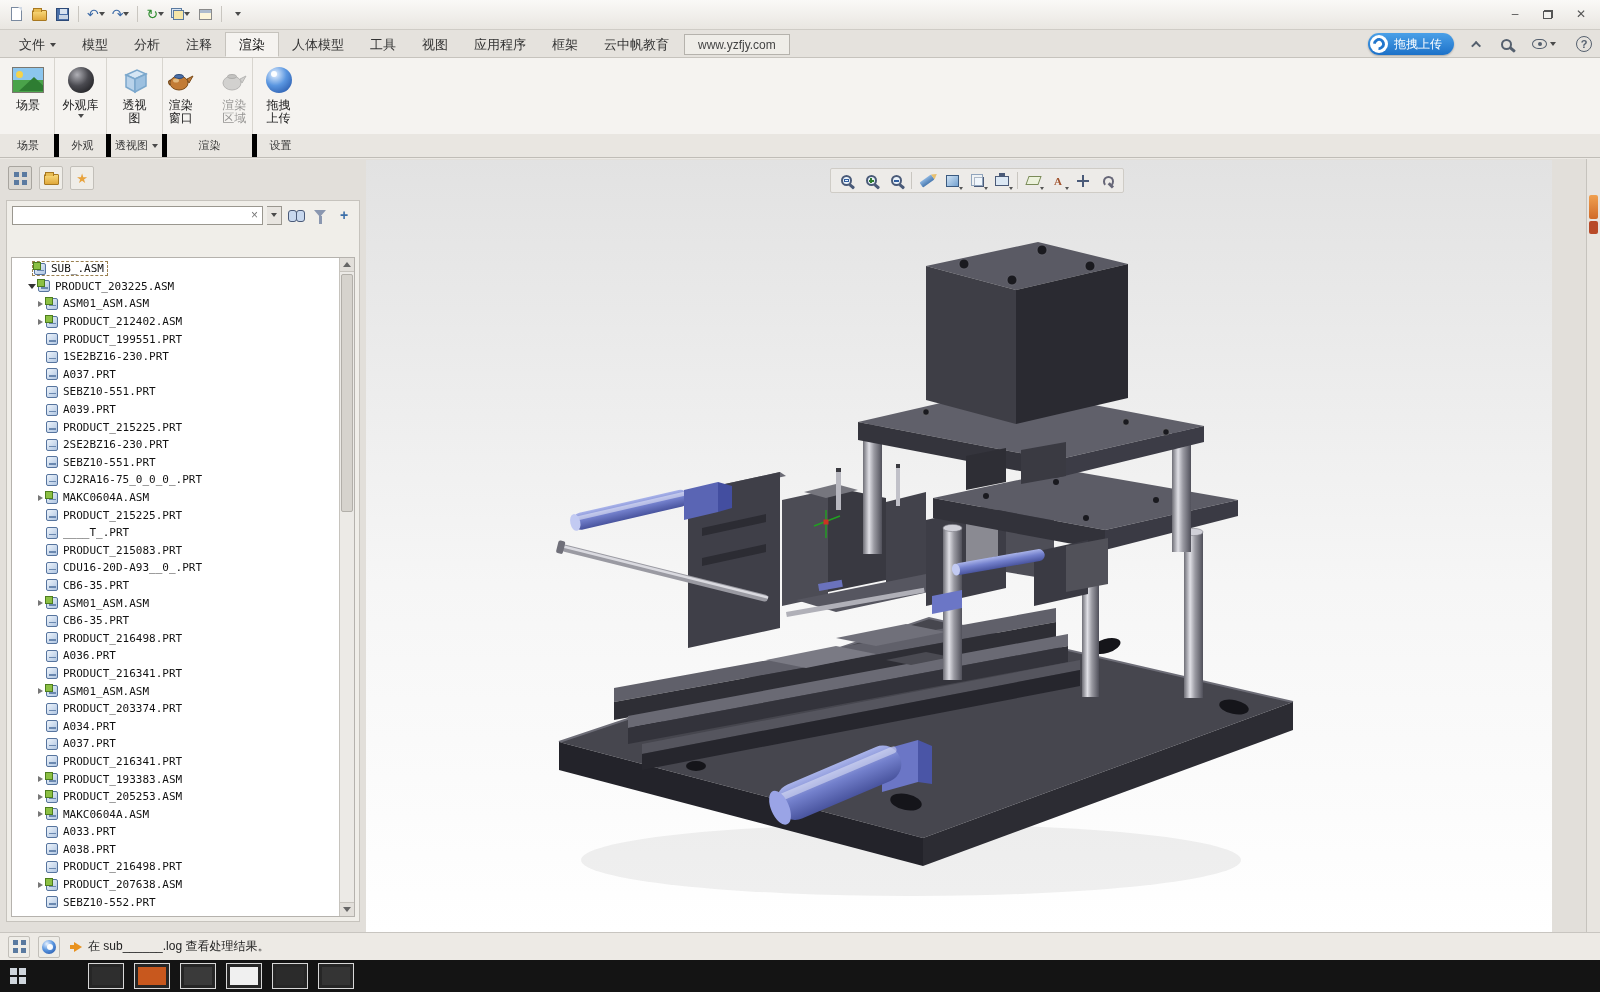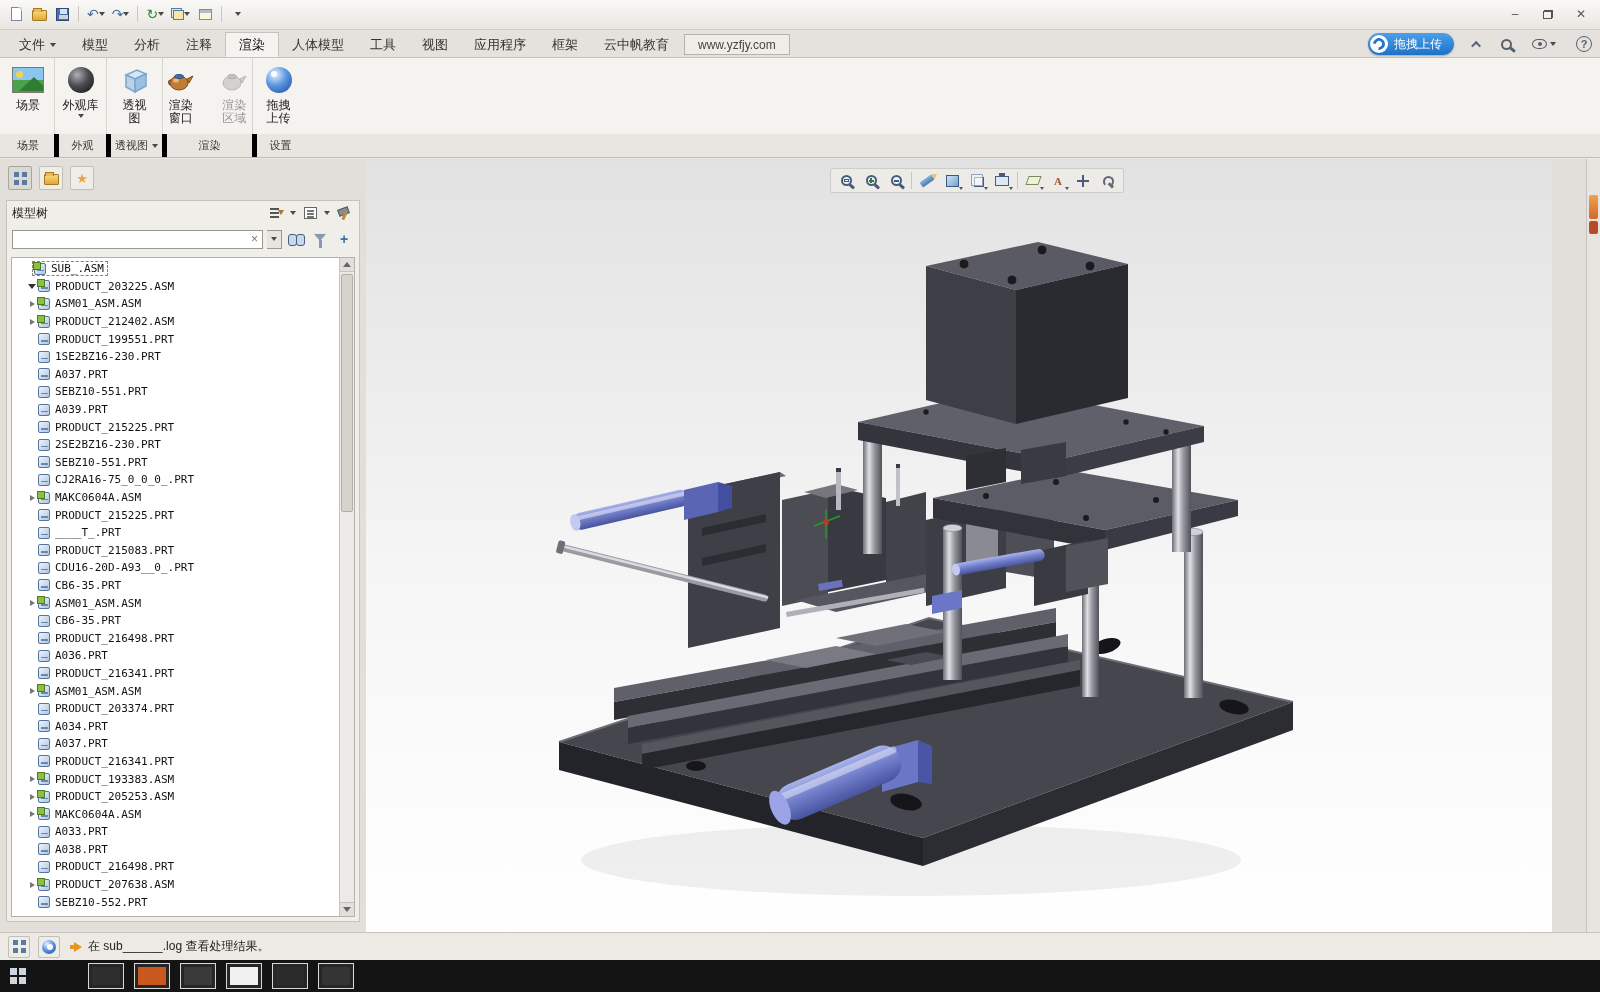--- a/index.html
+++ b/index.html
@@ -106,21 +106,21 @@
 .i-binoc::after{left:auto;right:0}
 .i-funnel{width:0;height:0;border-left:6px solid transparent;border-right:6px solid transparent;border-top:7px solid #8a97b0;position:relative;margin-top:-3px}
 .i-funnel::after{content:"";position:absolute;left:-1.5px;top:-1px;width:3px;height:8px;background:#8a97b0}
 .i-plus{font-size:14px;font-weight:bold;color:#3a6ea8;line-height:14px}
 .sbtn{width:20px;height:20px;display:flex;align-items:center;justify-content:center}
 .mt-tree{position:absolute;top:56px;left:4px;right:4px;bottom:4px;background:#fff;border:1px solid #b5b2ad;overflow:hidden;font-family:"DejaVu Sans Mono",monospace;font-size:11px;color:#111}
 .rows{position:absolute;left:0;top:2px;right:16px}
 .trow{height:17.6px;display:flex;align-items:center;white-space:nowrap}
 .trow.root{padding-left:20px}
 .trow.parent{padding-left:14px}
-.trow.child{padding-left:14px}
+.trow.child{padding-left:22px}
 .arrow{width:12px;flex:none;display:flex;align-items:center;justify-content:center}
 .arr-down{width:0;height:0;border-left:4px solid transparent;border-right:4px solid transparent;border-top:5px solid #333}
 .arr-right{width:0;height:0;border-top:3.5px solid transparent;border-bottom:3.5px solid transparent;border-left:5px solid #777}
 .trow.child .arrow .arr-right{visibility:hidden}
 .trow.child.f-expandable .arrow .arr-right{visibility:visible}
 .doc{width:12px;height:12px;border:1px solid #56749e;background:linear-gradient(135deg,#eef4fb,#b0c6e2);border-radius:2px;position:relative;flex:none;margin-right:5px}
 .doc::after{content:"";position:absolute;left:2px;top:6px;width:7px;height:1.5px;background:#6a88b0}
 .t-asm .doc::before,.doc.asm::before{content:"";position:absolute;left:-2px;top:-2px;width:6px;height:6px;background:#8cc044;border:1px solid #4d7d1e}
 .selbox{display:flex;align-items:center;border:1px dashed #9a8050;padding:0 3px 0 1px}
 .scrollv{position:absolute;right:0;top:0;bottom:0;width:15px;background:#eceae6;border-left:1px solid #c6c3bd}
@@ -406,36 +406,20 @@
       </div>
     <div class="ntbtn">
         <span class="i-open" style="margin-top:2px"></span>
       </div>
     <div class="ntbtn">
         <span class="i-star">★</span>
       </div>
   </div>
 
   <div class="mtree">
-    <div class="mt-header">
-      <span>模型树</span>
-      <div class="mt-hicons">
-        <span class="sbtn">
-            <span class="i-sort"></span>
-          </span>
-        <span class="cdown"></span>
-        <span class="sbtn">
-            <span class="i-listset"></span>
-          </span>
-        <span class="cdown"></span>
-        <span class="sbtn">
-            <span class="i-hammer"></span>
-          </span>
-      </div>
-    </div>
     <div class="mt-search">
       <div class="mt-inputwrap">
         <input value="" style="">
         <span class="mt-clear">×</span>
       </div>
       <div class="mt-dropbtn">
           <span class="cdown"></span>
         </div>
       <span class="sbtn">
           <span class="i-binoc"></span>

